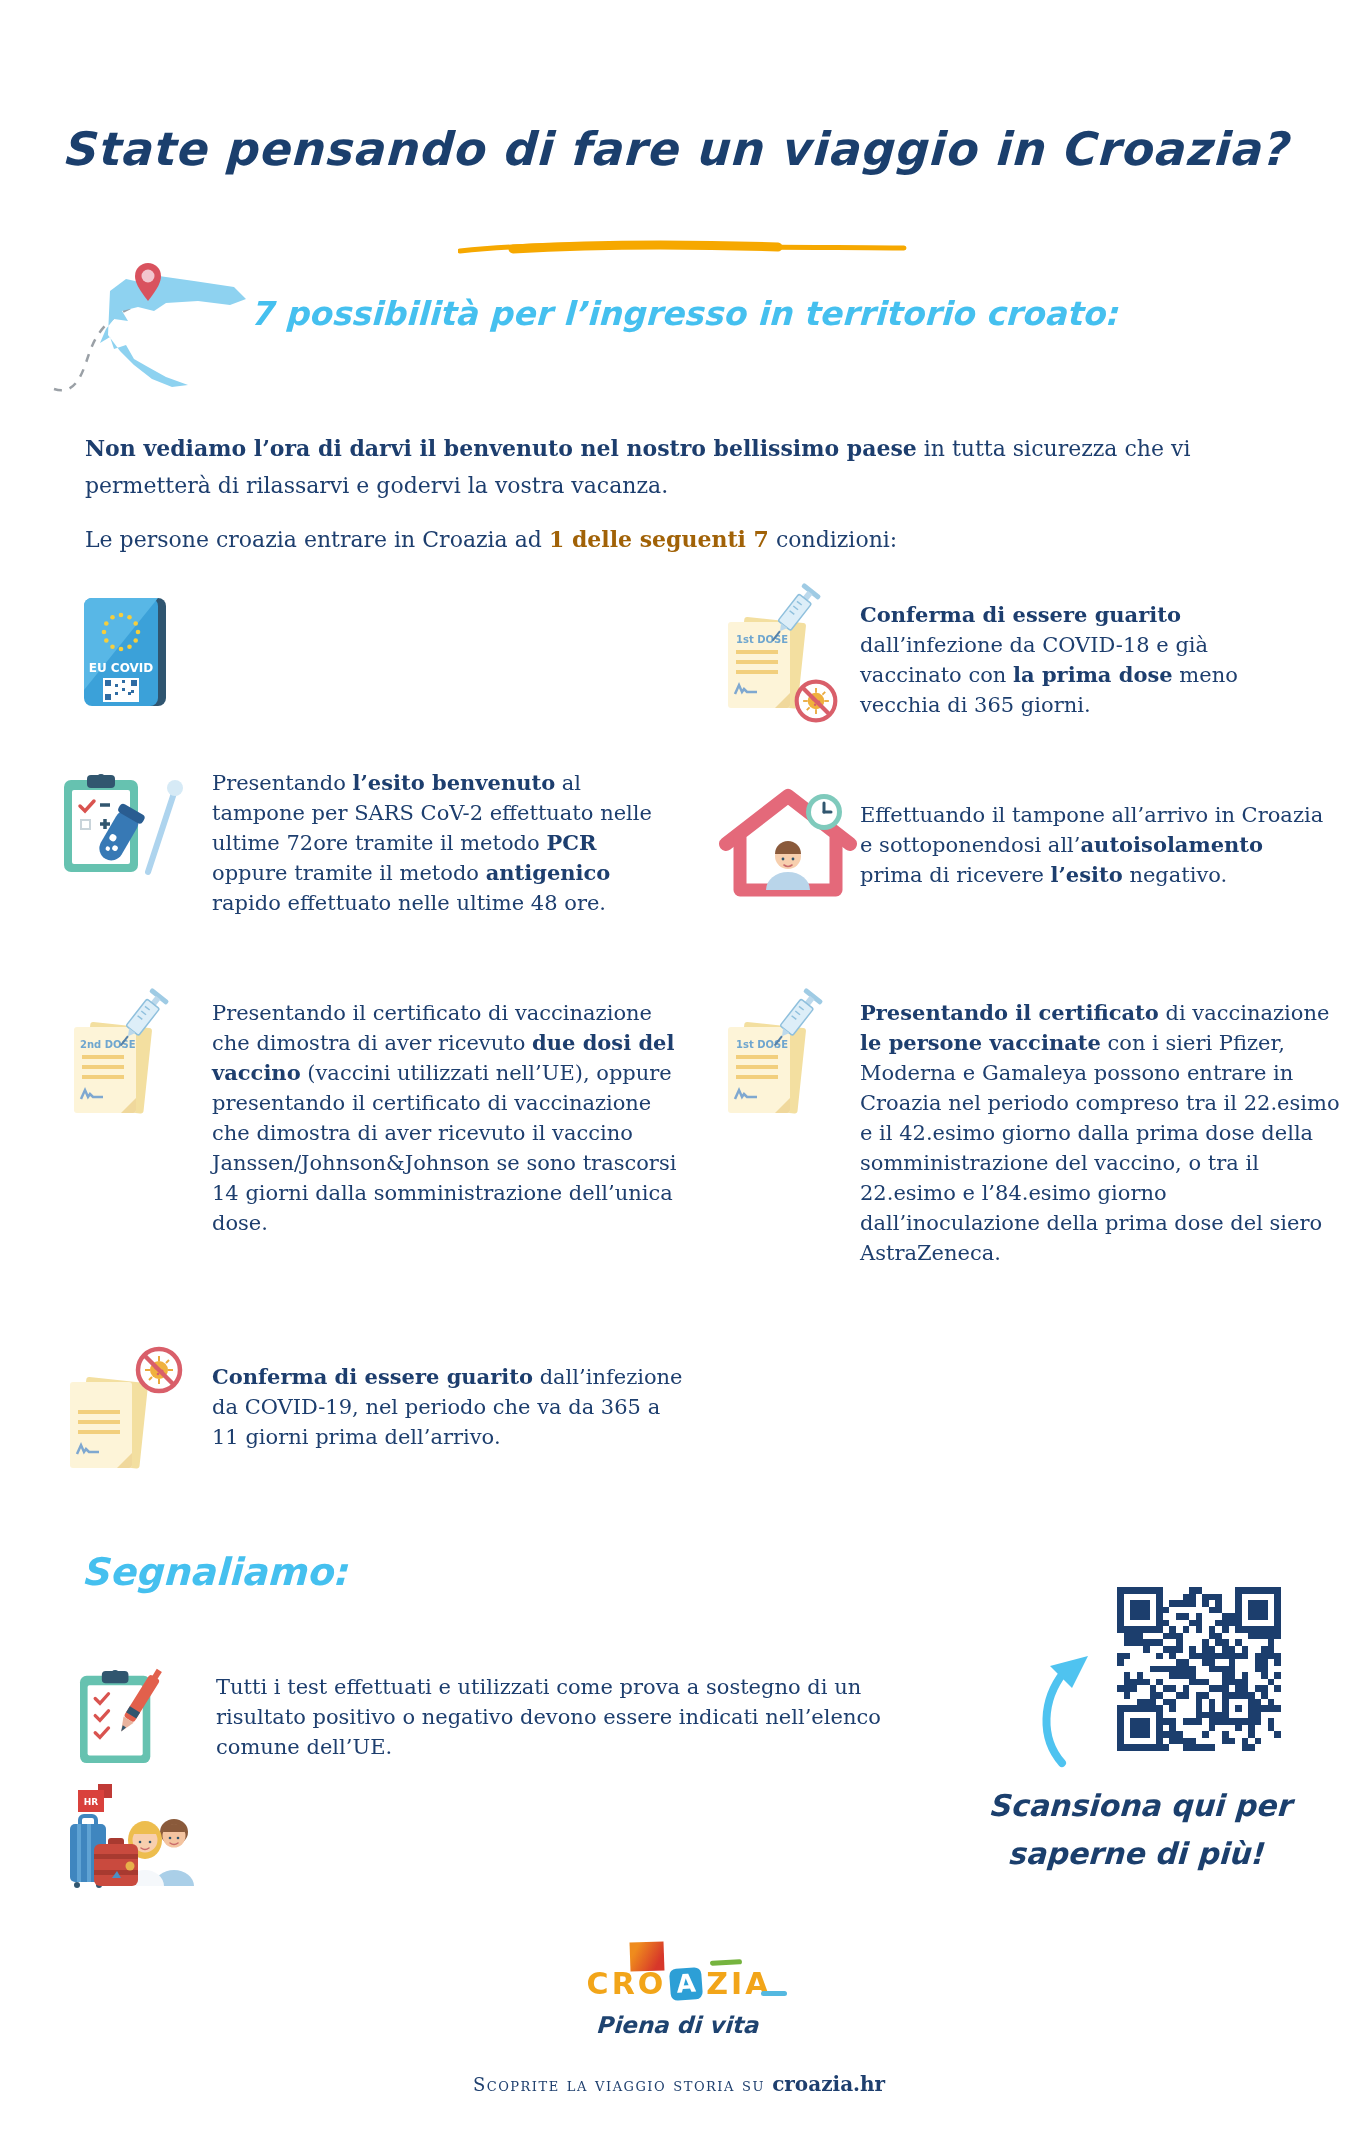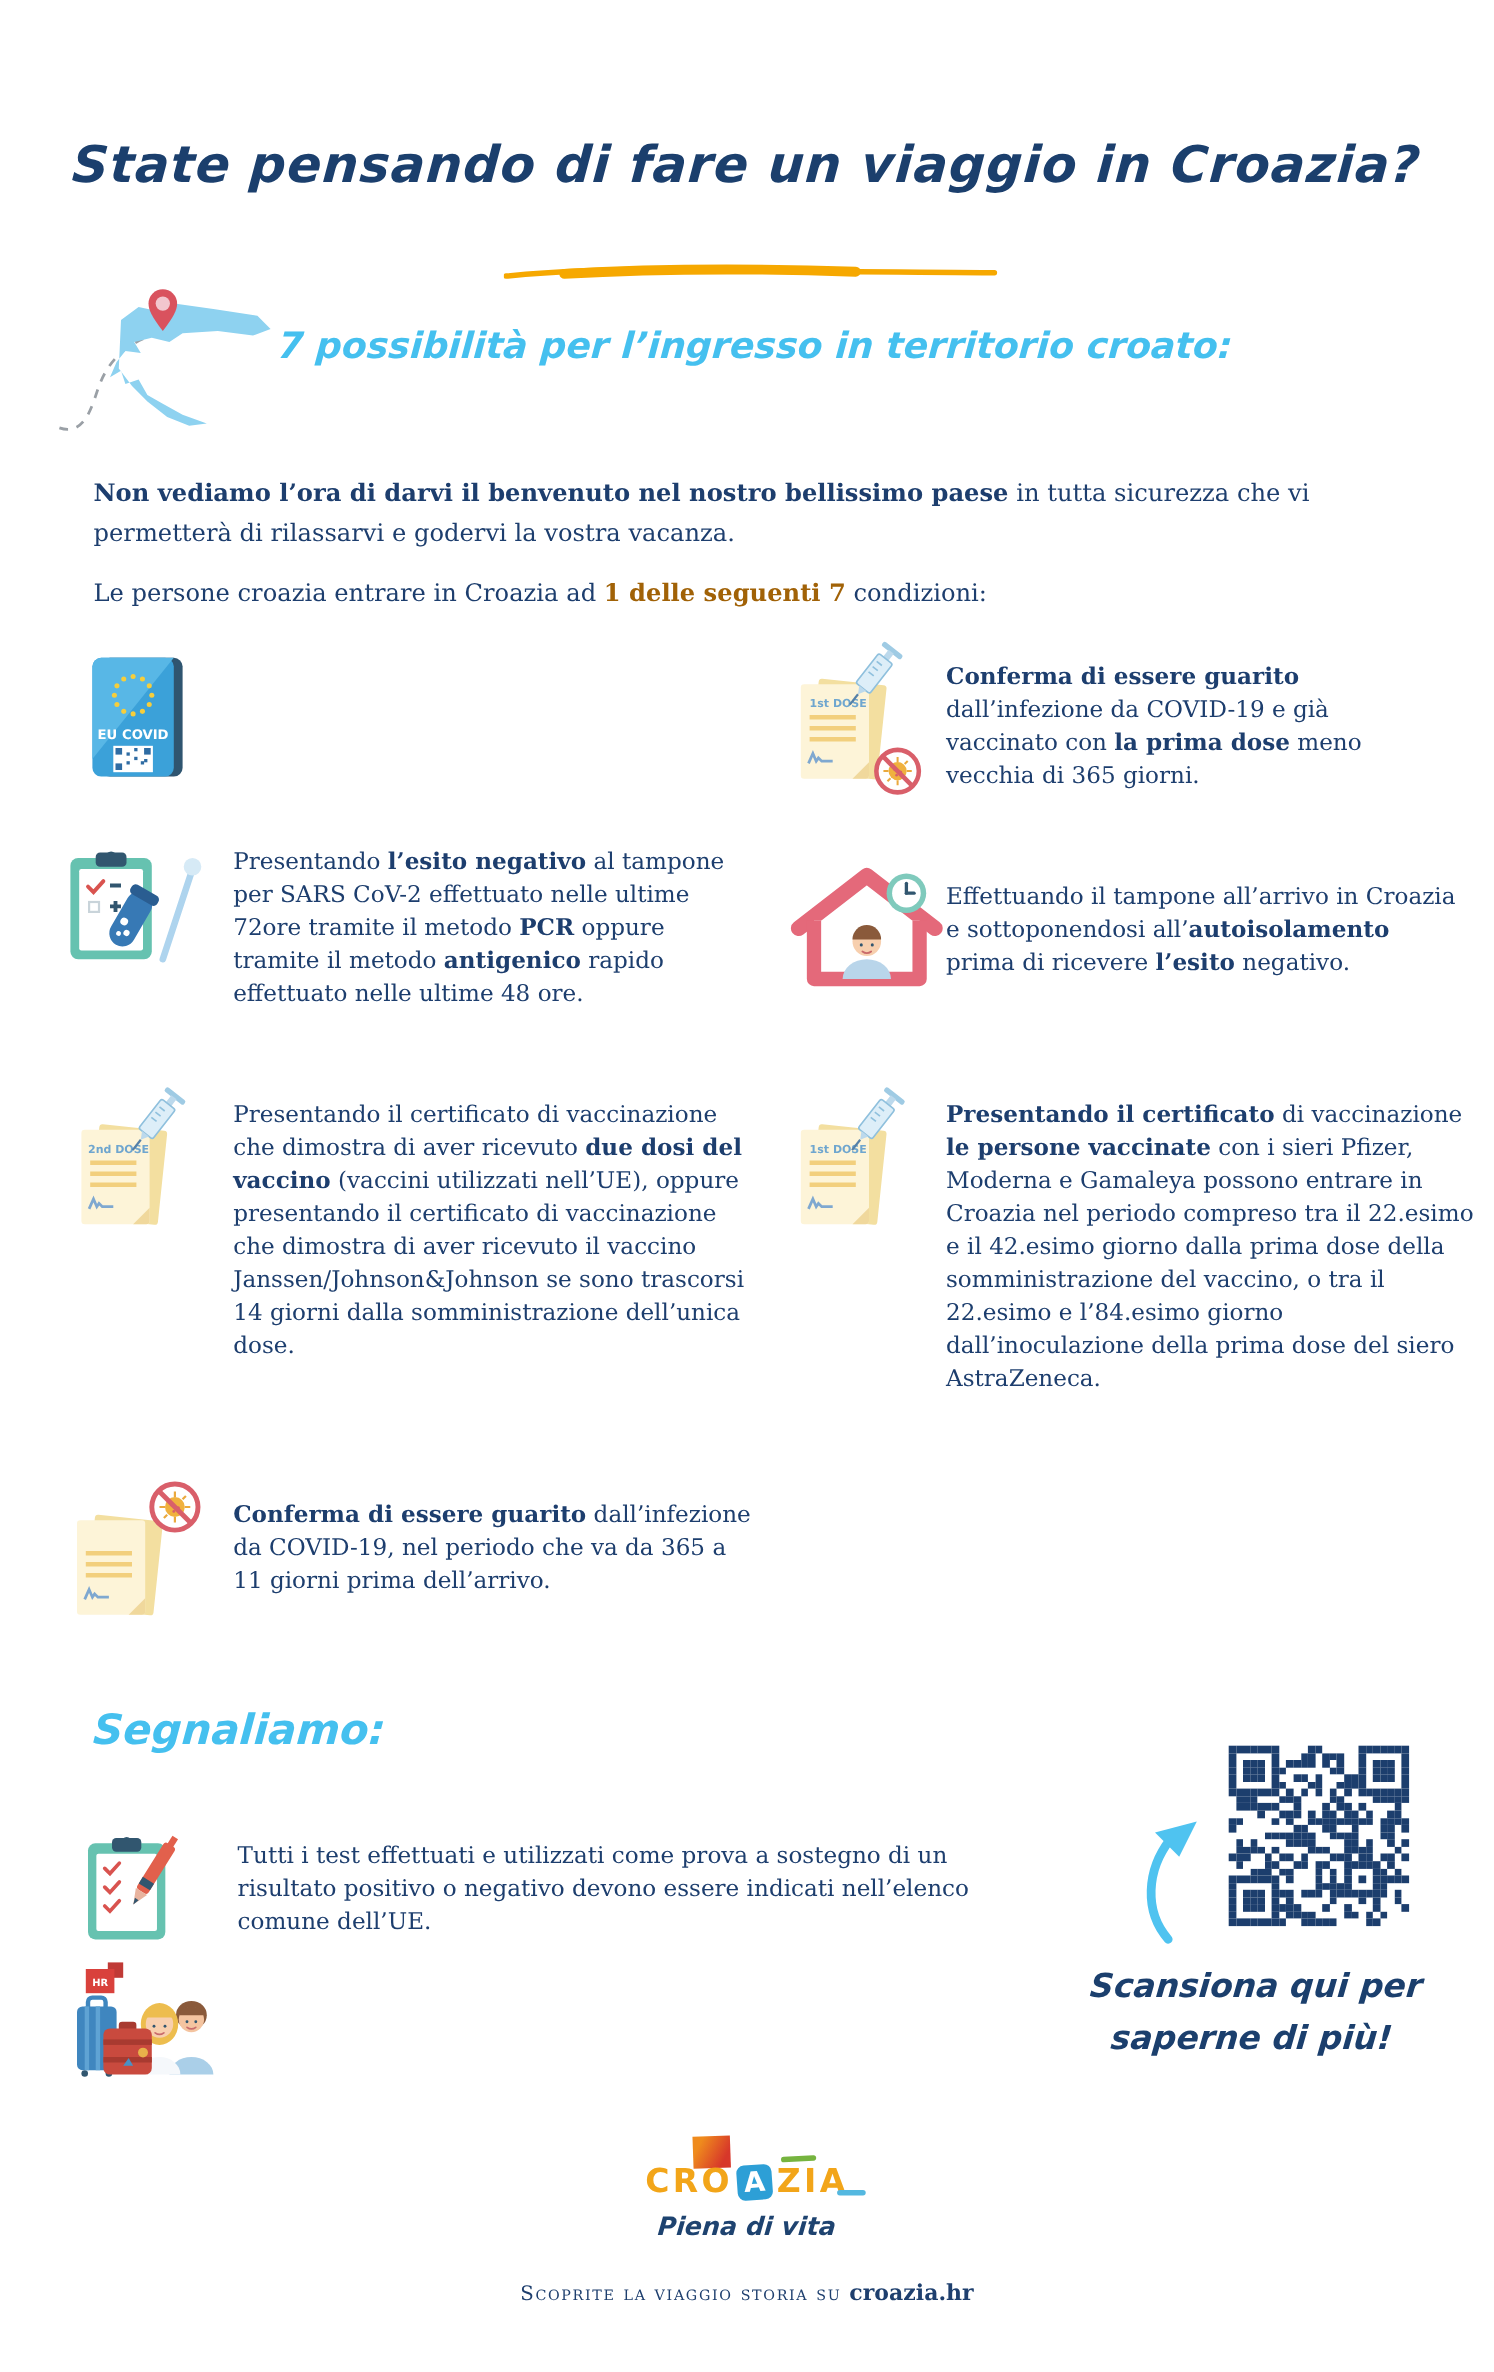--- a/index.html
+++ b/index.html
@@ -171,42 +171,42 @@
   </svg>
 
   <svg class="abs i2" width="125" height="145" viewBox="0 0 125 145">
     <g transform="translate(8,40)">
       <use href="#doc-sheet"></use>
       <text x="8" y="21" class="doclabel">1st DOSE</text>
     </g>
     <use href="#syringe" transform="translate(82,8) rotate(38)"></use>
     <use href="#virus-ban" transform="translate(96,119) scale(0.92)"></use>
   </svg>
-  <p class="itxt t2"><span class="seg-b">Conferma di essere guarito</span><span> dall’infezione da COVID-19 e già vaccinato con </span><span class="seg-b">la prima dose</span><span> meno vecchia di 365 giorni.</span></p>
+  <p class="itxt t2"><span class="seg-b">Conferma di essere guarito</span><span> dall’infezione da COVID-18 e già vaccinato con </span><span class="seg-b">la prima dose</span><span> meno vecchia di 365 giorni.</span></p>
 
   <svg class="abs i3" width="135" height="135" viewBox="0 0 135 135">
     <g transform="translate(2,14)">
       <use href="#clipboard"></use>
       <path d="M16,32 l5,5 l9,-10" stroke="#d9534f" stroke-width="3.5" fill="none" stroke-linecap="round"></path>
       <line x1="36" y1="31" x2="46" y2="31" stroke="#31566f" stroke-width="3.5"></line>
       <rect x="17" y="46" width="9" height="9" fill="none" stroke="#c9d4da" stroke-width="2"></rect>
       <line x1="36" y1="50" x2="46" y2="50" stroke="#31566f" stroke-width="3.5"></line>
       <line x1="41" y1="45" x2="41" y2="55" stroke="#31566f" stroke-width="3.5"></line>
     </g>
     <line x1="113" y1="30" x2="86" y2="112" stroke="#aed4ee" stroke-width="6" stroke-linecap="round"></line>
     <circle cx="113" cy="28" r="8" fill="#d6eaf6"></circle>
     <g transform="translate(60,46) rotate(30)">
       <rect x="0" y="0" width="24" height="54" rx="12" fill="#3779b5"></rect>
       <rect x="-2" y="-3" width="28" height="10" rx="4" fill="#2a5d91"></rect>
       <circle cx="8" cy="32" r="3.5" fill="#ffffff"></circle>
         <circle cx="15" cy="40" r="2.8" fill="#ffffff"></circle>
         <circle cx="9" cy="44" r="2.2" fill="#ffffff"></circle>
     </g>
   </svg>
-  <p class="itxt t3"><span>Presentando </span><span class="seg-b">l’esito negativo</span><span> al tampone per SARS CoV-2 effettuato nelle ultime 72ore tramite il metodo </span><span class="seg-b">PCR</span><span> oppure tramite il metodo </span><span class="seg-b">antigenico</span><span> rapido effettuato nelle ultime 48 ore.</span></p>
+  <p class="itxt t3"><span>Presentando </span><span class="seg-b">l’esito benvenuto</span><span> al tampone per SARS CoV-2 effettuato nelle ultime 72ore tramite il metodo </span><span class="seg-b">PCR</span><span> oppure tramite il metodo </span><span class="seg-b">antigenico</span><span> rapido effettuato nelle ultime 48 ore.</span></p>
 
   <svg class="abs i4" width="140" height="125" viewBox="0 0 140 125">
     <path d="M8,62 L70,14 L132,62" stroke="#e4697a" stroke-width="14" fill="none" stroke-linecap="round" stroke-linejoin="round"></path>
     <path d="M22,55 L22,108 L118,108 L118,55" stroke="#e4697a" stroke-width="13" fill="#ffffff" stroke-linejoin="round"></path>
     <g>
       <path d="M48,108 a22,18 0 0 1 44,0 Z" fill="#b9d5ea"></path>
       <circle cx="70" cy="74" r="13" fill="#f7cfae"></circle>
       <path d="M57,72 a13,13 0 0 1 26,0 Z" fill="#8a5a3b"></path>
       <circle cx="65" cy="77" r="1.4" fill="#31566f"></circle>
         <circle cx="75" cy="77" r="1.4" fill="#31566f"></circle>

